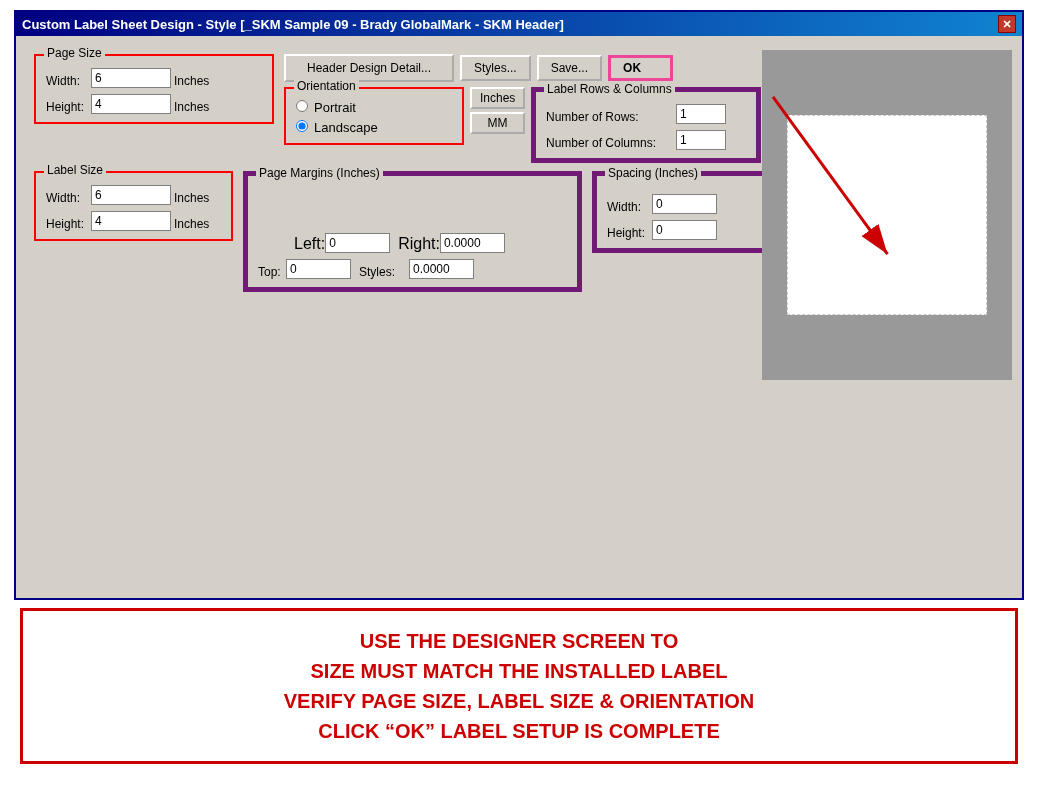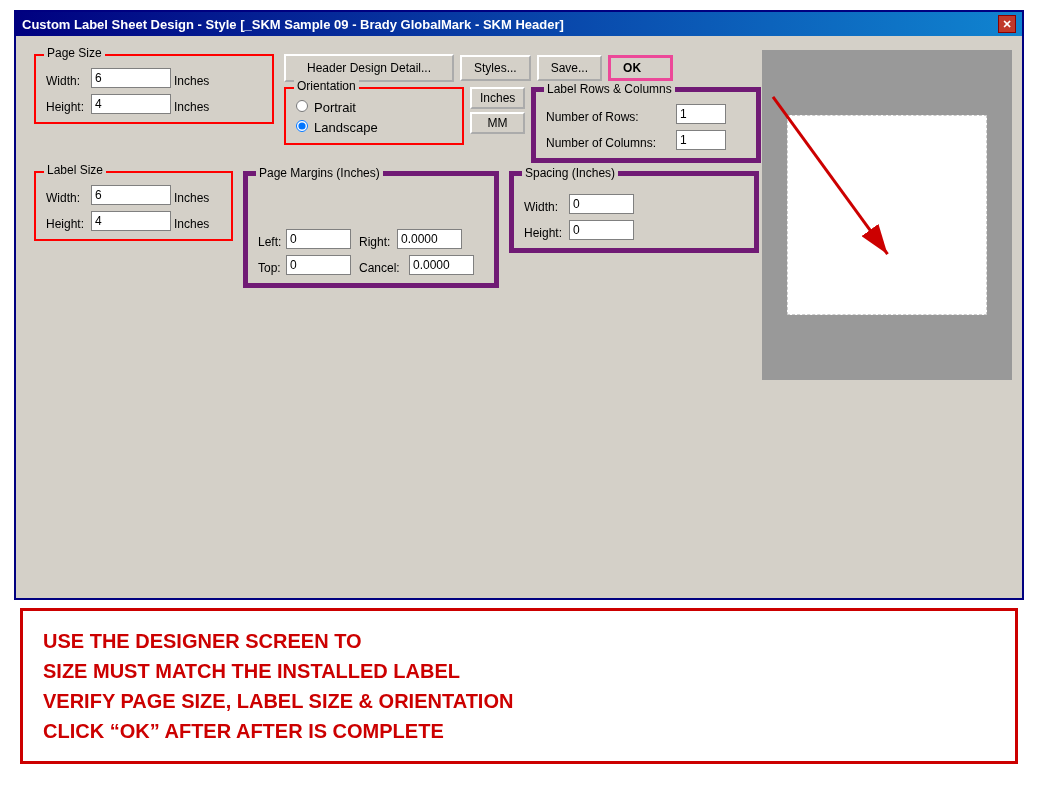--- a/index.html
+++ b/index.html
@@ -232,21 +232,21 @@
     .preview-label {
       background: #fff;
       width: 200px;
       height: 200px;
       border: 1px dashed #ccc;
       position: relative;
     }
 
     
     .margins-section {
-      width: 256px;
+      width: 339px;
     }
 
     
     .spacing-section {
       width: 250px;
     }
 
     .small-input {
       width: 65px;
       height: 20px;
@@ -278,21 +278,21 @@
       height: 100%;
       pointer-events: none;
     }
 
     
     .instruction-box {
       background: #fff;
       border: 3px solid #cc0000;
       margin: 0 10px;
       padding: 15px 20px;
-      text-align: left;
+      text-align: center;
     }
 
     .instruction-text {
       color: #cc0000;
       font-size: 20px;
       font-weight: bold;
       line-height: 1.5;
     }
 
     .mid-section {
@@ -388,29 +388,29 @@
         <div class="field-row">
           <span class="field-label">Height:</span>
           <input class="text-input" type="text" value="4" style="">
           <span class="unit-label">Inches</span>
         </div>
       </div>
 
       <div class="section-group-normal margins-section" style="margin-top:0; padding-top:12px;">
         <span class="section-label">Page Margins (Inches)</span>
         <div class="field-row">
-          <span style="min-width:28px;font-size:12px;">Left:</span>
+          <span style="min-width:28px;font-size:16px;margin-left:36px;">Left:</span>
           <input class="small-input" type="text" value="0" style="">
-          <span style="min-width:38px;font-size:12px;margin-left:8px;margin-top:41px;">Right:</span>
+          <span style="min-width:38px;font-size:16px;margin-left:8px;margin-top:41px;">Right:</span>
           <input class="small-input" type="text" value="0.0000" style="">
         </div>
         <div class="field-row">
           <span style="min-width:28px;font-size:12px;">Top:</span>
           <input class="small-input" type="text" value="0" style="">
-          <span style="min-width:50px;font-size:12px;margin-left:8px;">Cancel:</span>
+          <span style="min-width:50px;font-size:12px;margin-left:8px;">Styles:</span>
           <input class="small-input" type="text" value="0.0000" style="">
         </div>
       </div>
 
       <div class="section-group-normal spacing-section" style="margin-top:0; padding-top:12px;">
         <span class="section-label">Spacing (Inches)</span>
         <div class="field-row">
           <span style="min-width:45px;font-size:12px;">Width:</span>
           <input class="small-input" type="text" value="0" style="">
         </div>
@@ -438,15 +438,15 @@
     </defs>
   </svg>
 
 </div>
 
 <div style="margin: 8px 10px;">
   <div class="instruction-box">
     <div class="instruction-text">USE THE DESIGNER SCREEN TO</div>
     <div class="instruction-text">SIZE MUST MATCH THE INSTALLED LABEL</div>
     <div class="instruction-text">VERIFY PAGE SIZE, LABEL SIZE &amp; ORIENTATION</div>
-    <div class="instruction-text">CLICK “OK” AFTER AFTER IS COMPLETE</div>
+    <div class="instruction-text">CLICK “OK” LABEL SETUP IS COMPLETE</div>
   </div>
 </div>
 
 </body></html>

